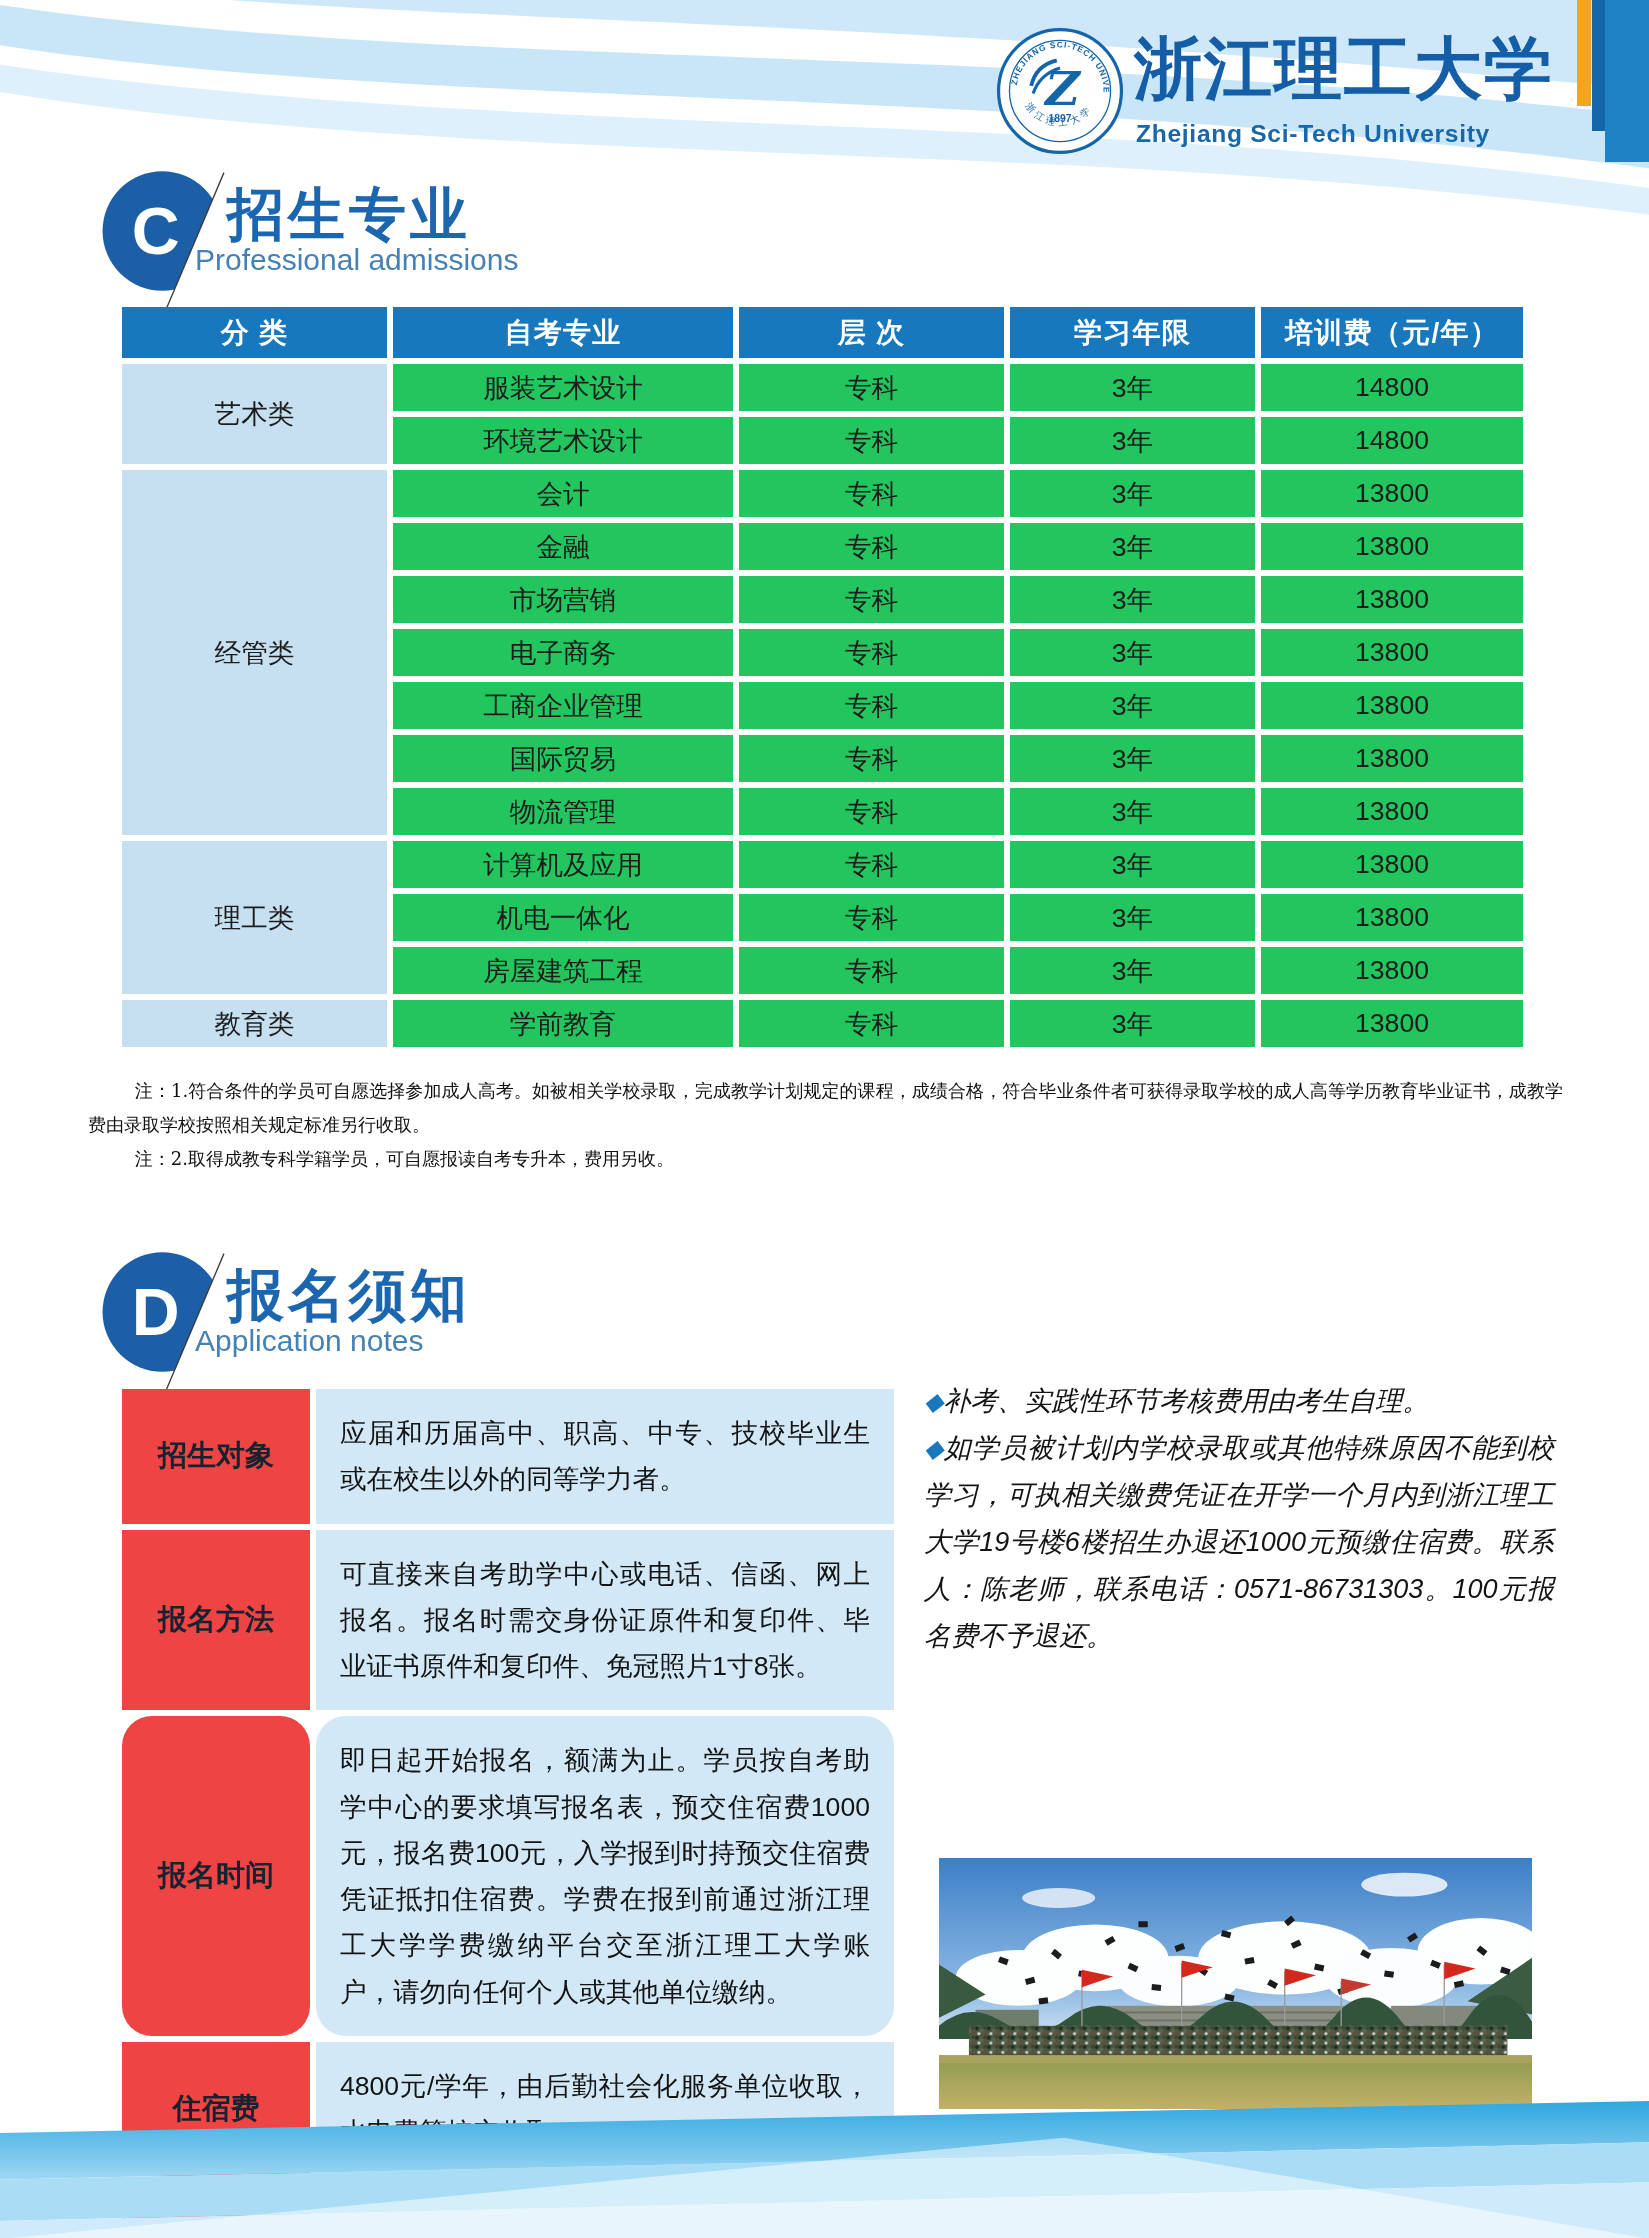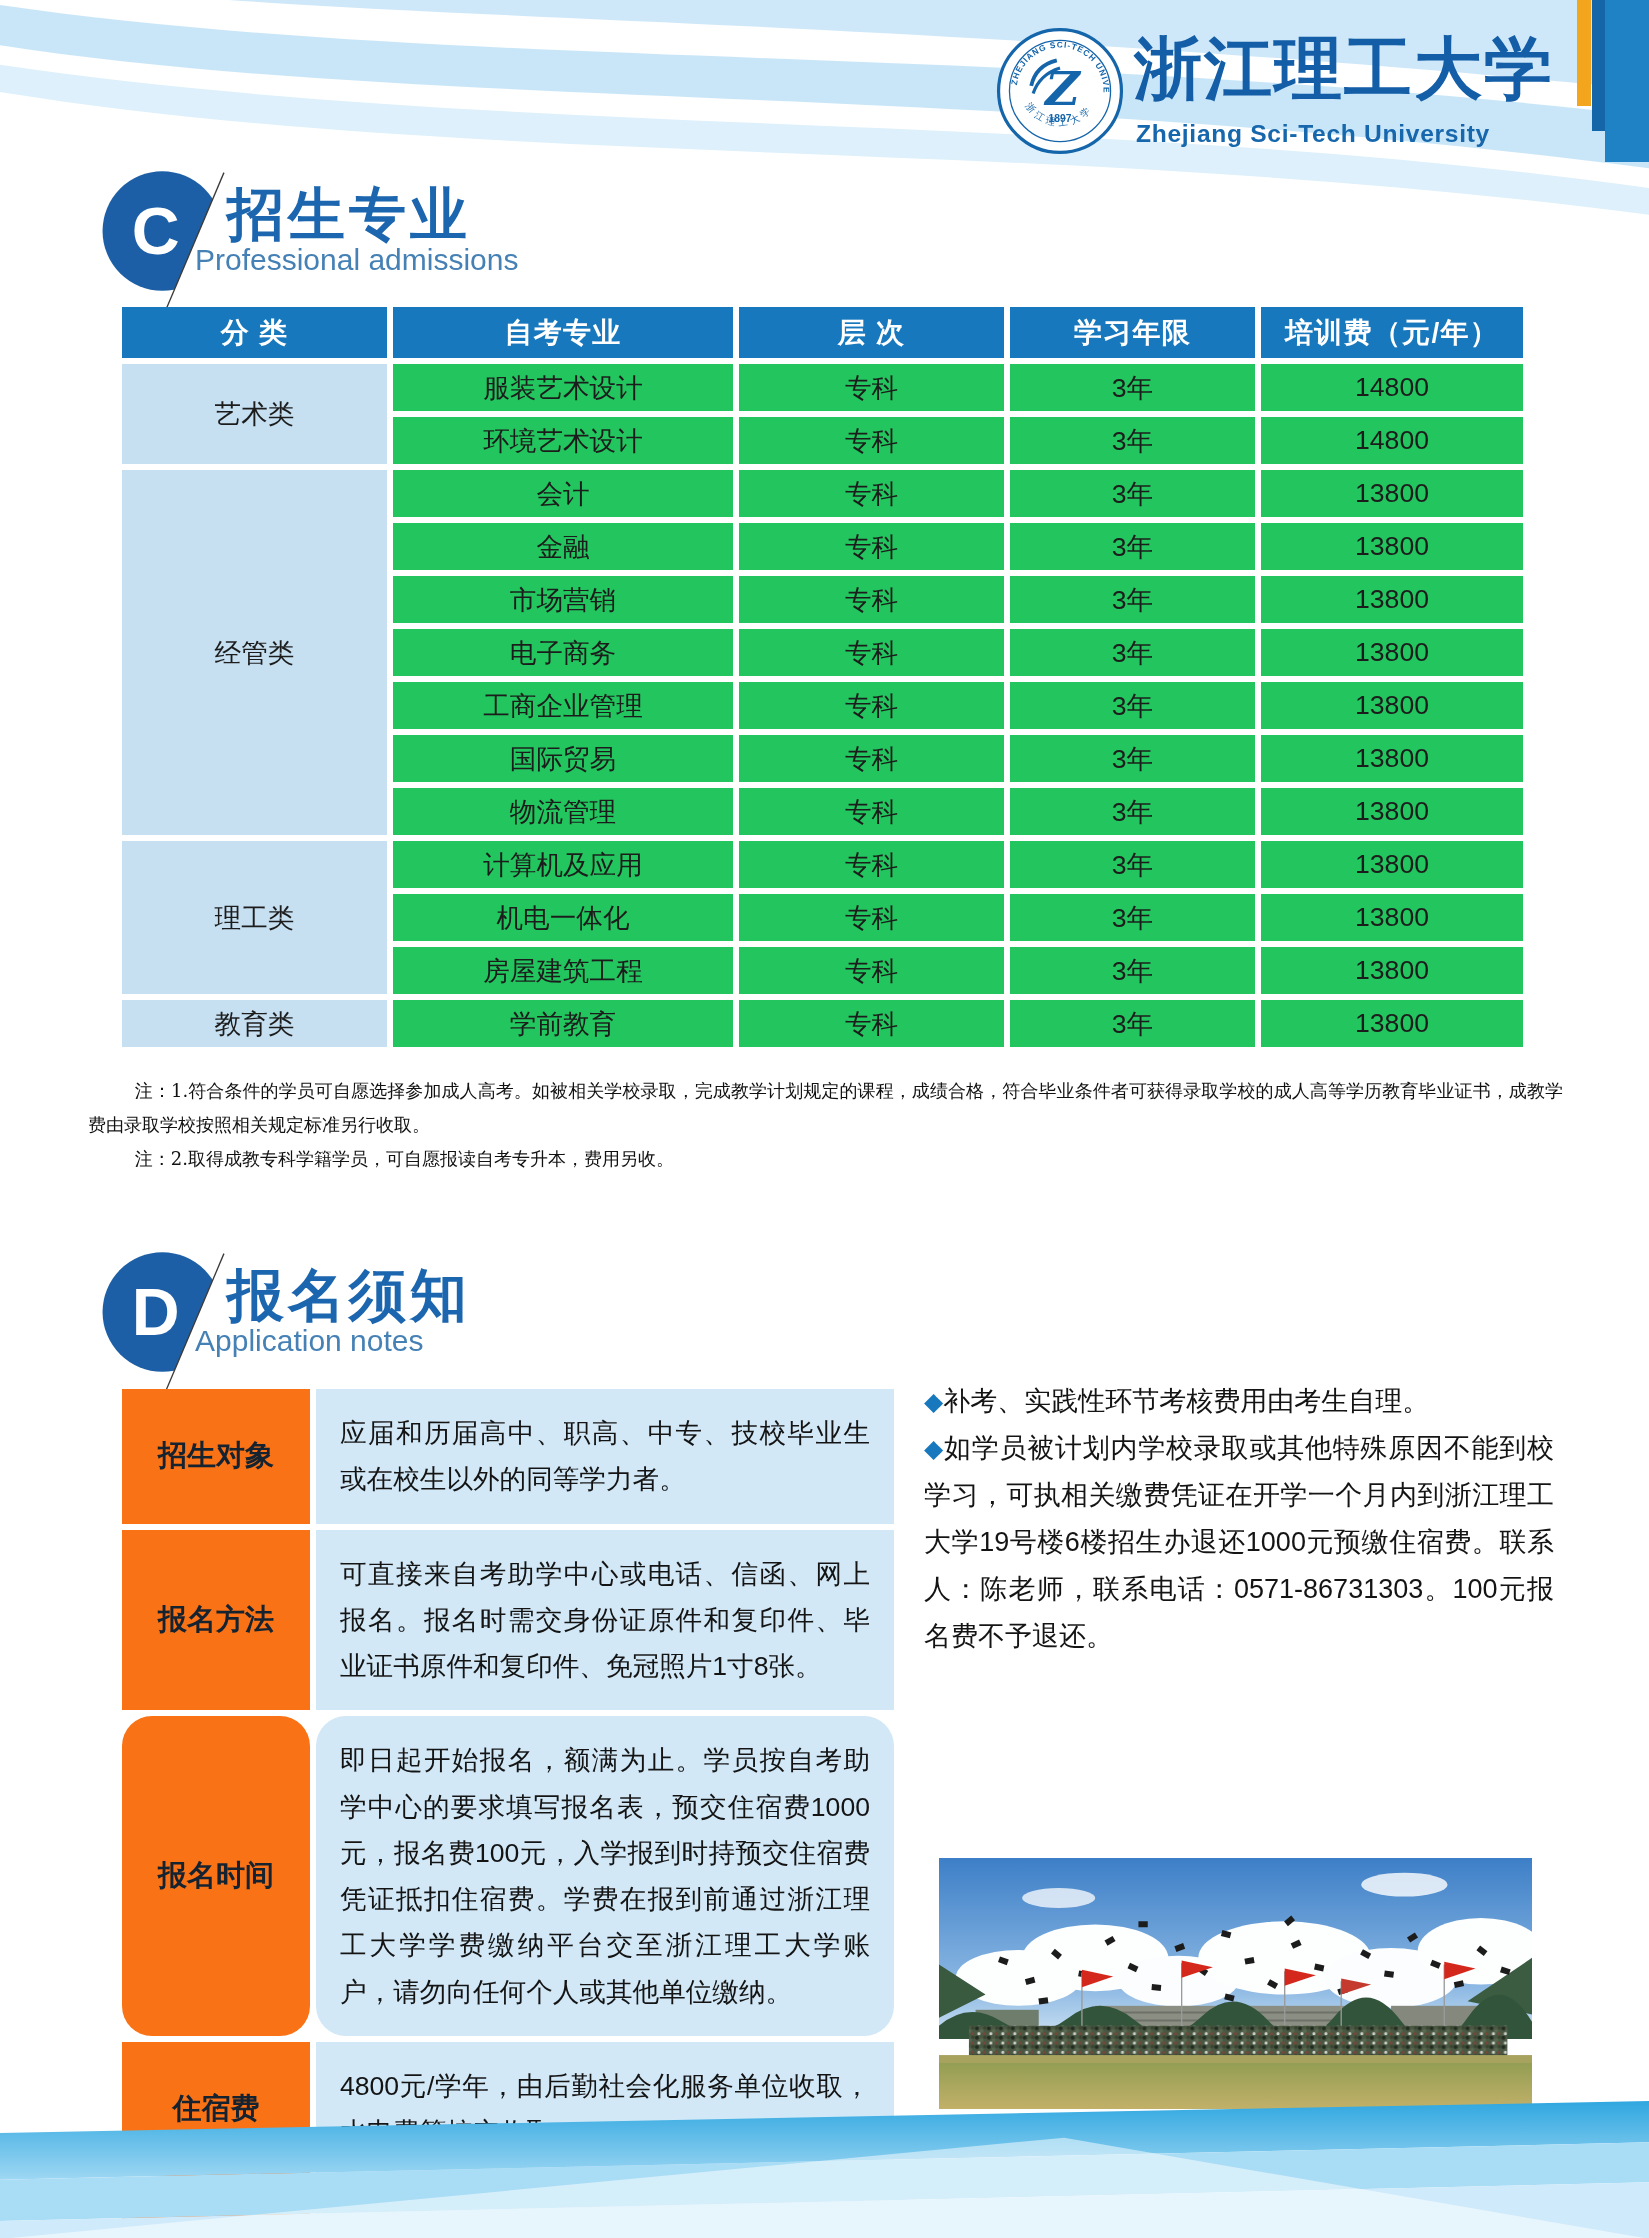--- a/index.html
+++ b/index.html
@@ -31,27 +31,27 @@
   .tableC th{background:#1878bd;color:#fff;font-size:28px;font-weight:bold;height:49px;letter-spacing:1.3px;}
   .tableC td{background:#22c55e;font-size:26.6px;color:#1c1c1c;text-align:center;height:45px;}
   .tableC td.cat{background:#c6e0f2;}
   
   .notesC{position:absolute;left:88px;top:1074px;width:1475px;font-family:"DejaVu Serif",serif;
           font-size:18px;line-height:1.88;color:#111;}
   .notesC p{margin:0;text-indent:2.6em;text-align:justify;}
   
   .tableD{position:absolute;left:116px;top:1383px;border-collapse:separate;border-spacing:6px;table-layout:fixed;}
   .tableD td{vertical-align:middle;box-sizing:border-box;}
-  .tableD td.lbl{background:#f97316;font-size:29px;font-weight:bold;text-align:center;color:#15222f;}
+  .tableD td.lbl{background:#ef4444;font-size:29px;font-weight:bold;text-align:center;color:#15222f;}
   .tableD td.txt{background:#d2e8f7;font-size:26.6px;line-height:1.74;padding:21px 24px;color:#141414;text-align:justify;}
   .rA .lbl,.rA .txt{height:101px;} .rB .lbl,.rB .txt{height:144px;} .rC .lbl,.rC .txt{height:239px;border-radius:30px;}
   .rD .lbl,.rD .txt{height:98px;} .rE .lbl,.rE .txt{height:101px;}
   
   .aside{position:absolute;left:924px;top:1378px;width:630px;font-size:27px;line-height:1.74;color:#141414;}
-  .aside p{margin:0;text-align:justify;}
+  .aside p{margin:0;text-align:justify;font-style:italic;}
   .dia{color:#1878bd;font-size:25px;}
   .photo{position:absolute;left:939px;top:1858px;width:593px;height:251px;}
 </style>
 </head>
 <body>
 
 <div class="page">
 
   <svg class="waves-top" viewBox="0 0 2481 340" preserveAspectRatio="none">
     <path d="M-50,-40 C500,40 1200,10 2530,140 L2530,-60 Z" fill="#cfe8f9"></path>

